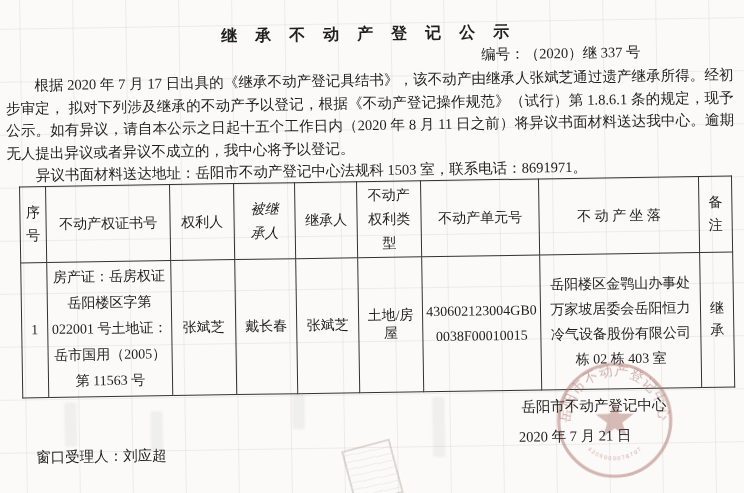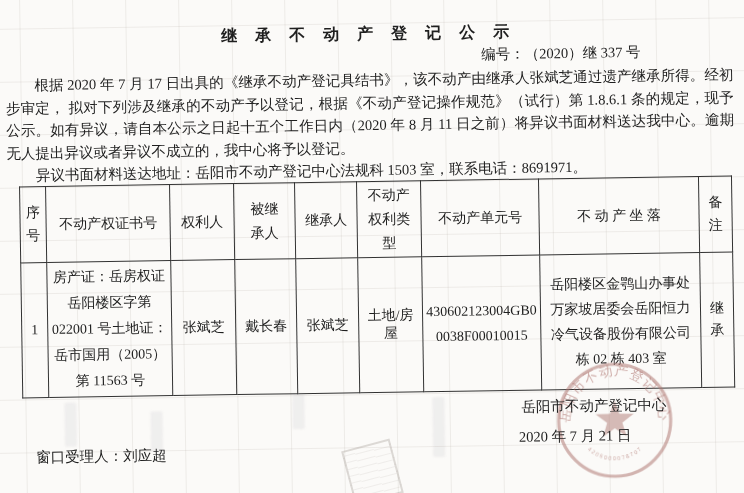--- a/index.html
+++ b/index.html
@@ -33,21 +33,21 @@
     position:absolute; top:181px; left:20px; width:712px;
     border-collapse:collapse; table-layout:fixed; font-size:14px;
   }
   table.notice td {
     border:1.5px solid #323232; text-align:center; vertical-align:middle;
     padding:2px 3px; overflow:hidden;
   }
   tr.hdr td { height:72px; }
   tr.data td { height:134px; }
   .vspan1 { display:inline-block; width:1.15em; line-height:1.6; }
-  .vspan2 { display:inline-block; width:2.4em;  line-height:1.7; }
+  .vspan2 { display:inline-block; width:2.4em;  line-height:1.7;font-style:italic; }
   .vspan3 { display:inline-block; width:3.4em;  line-height:1.7; }
   td.cert-cell { text-align:justify; padding:4px 8px; line-height:1.85; }
   td.unit-cell { word-break:break-all; padding:2px 7px; line-height:1.8; }
   td.loc-cell  { padding:2px 6px; line-height:1.8; }
 
   .footer-org  { position:absolute; top:400px; left:519px; font-size:14.5px; white-space:nowrap; z-index:3; }
   .footer-date { position:absolute; top:430px; left:516px; font-size:14.5px; white-space:nowrap; z-index:3; }
   .clerk       { position:absolute; top:443px; left:33px;  font-size:14.5px; white-space:nowrap; }
 
   .seal { position:absolute; left:552px; top:364px; width:120px; height:120px; z-index:2; filter:blur(0.3px); }

